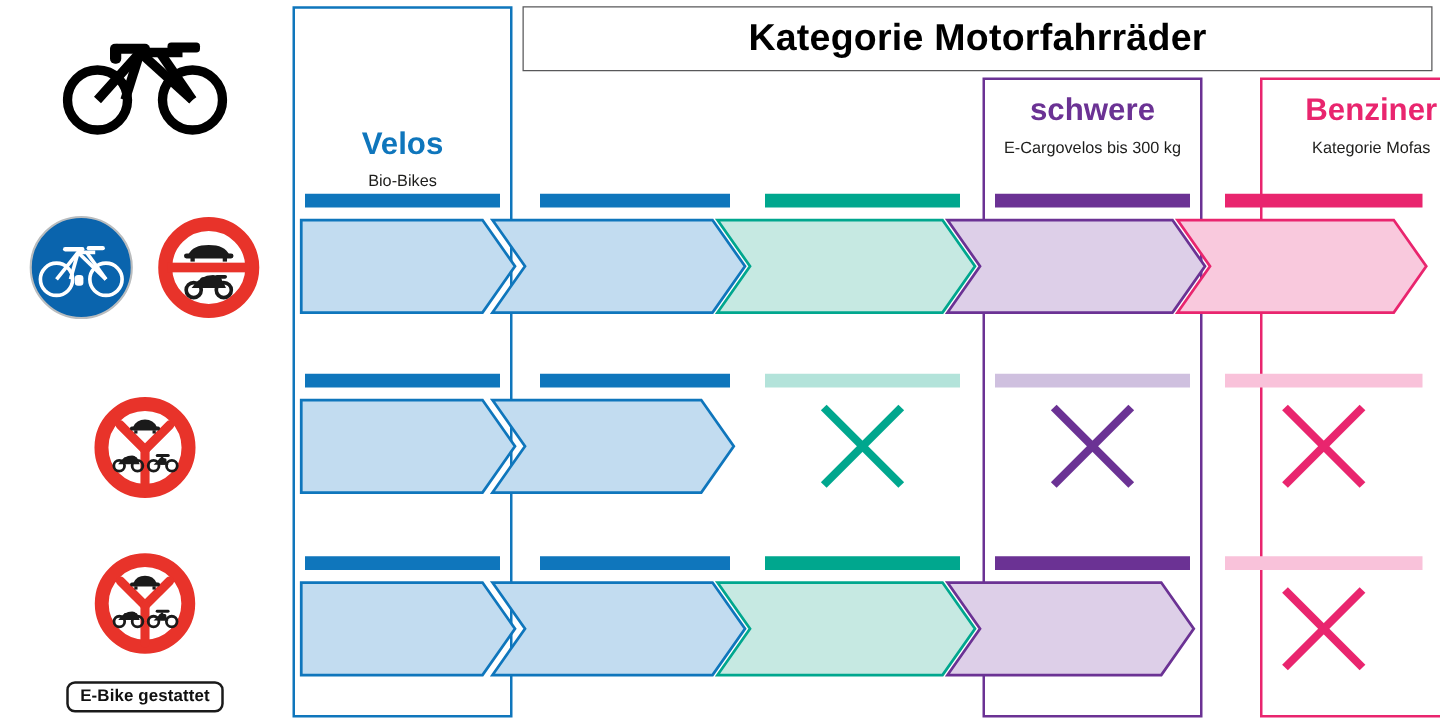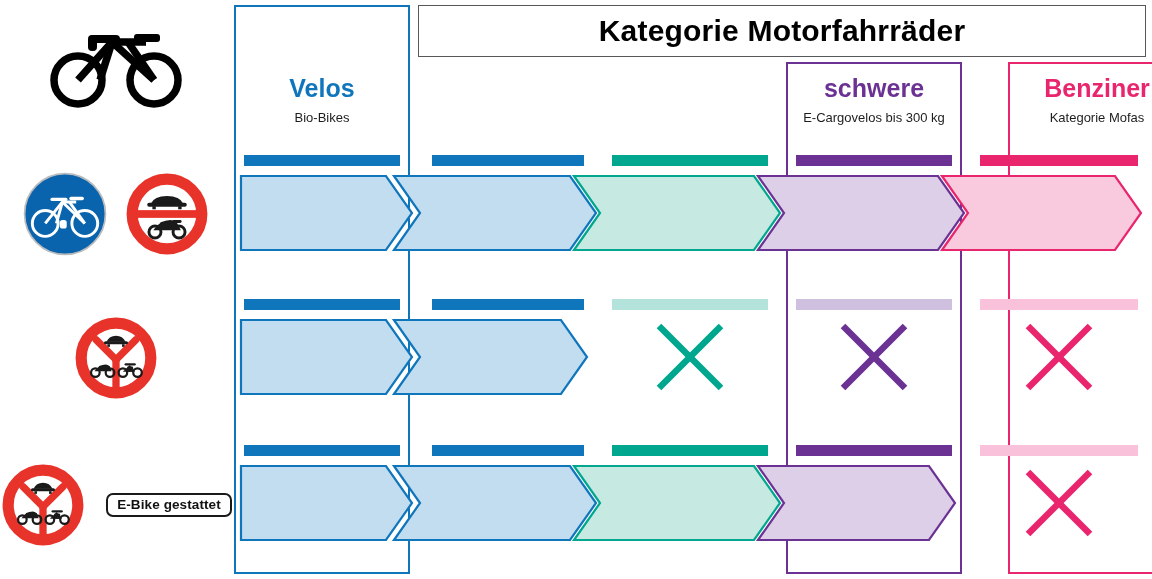--- a/index.html
+++ b/index.html
@@ -10,21 +10,21 @@
   }
   .canvas{position:relative;width:1152px;height:579px;}
 
   
   .signs{position:absolute;left:0;top:0;width:232px;height:579px;}
   .sign-row{position:absolute;left:0;width:232px;display:flex;
             align-items:center;justify-content:center;gap:16px;}
   .sign-row.r0{top:6px;height:118px;}
   .sign-row.r1{top:168px;height:92px;}
   .sign-row.r2{top:312px;height:92px;}
-  .sign-row.r3{top:440px;height:130px;flex-direction:row;gap:20px;}
+  .sign-row.r3{top:440px;height:130px;flex-direction:column;gap:20px;}
 
   .bike-glyph{width:132px;height:86px;}
   .round-sign{width:86px;height:86px;display:block;}
   .plate{
     border:2px solid #1a1a1a;border-radius:7px;background:#ffffff;
     padding:2px 9px 3px 9px;font-size:13.5px;font-weight:bold;
     color:#111111;letter-spacing:.1px;line-height:1.15;white-space:nowrap;
   }
 
   
@@ -46,21 +46,21 @@
   }
   .col.c0{left:234px;width:176px;top:5px;height:569px;}
   .col.c1{left:422px;width:172px;}
   .col.c2{left:602px;width:176px;}
   .col.c3{left:786px;width:176px;}
   .col.c4{left:1008px;width:178px;}
 
   .col-head{position:absolute;left:0;right:0;top:0;height:86px;
             display:flex;flex-direction:column;align-items:center;
             justify-content:flex-start;padding-top:12px;box-sizing:border-box;}
-  .col.c0 .col-head{padding-top:69px;height:143px;}
+  .col.c0 .col-head{padding-top:69px;height:143px;margin-top:27px;}
   .col-title{font-size:25px;font-weight:bold;line-height:1;margin-bottom:9px;
              white-space:nowrap;}
   .col-sub{font-size:13px;color:#1d1d1b;white-space:nowrap;}
 
   
   .bar{position:absolute;height:11px;border-radius:0;}
 
   
   .xmark{position:absolute;width:74px;height:74px;}
   .xmark line{stroke-width:6.5;stroke-linecap:butt;}

